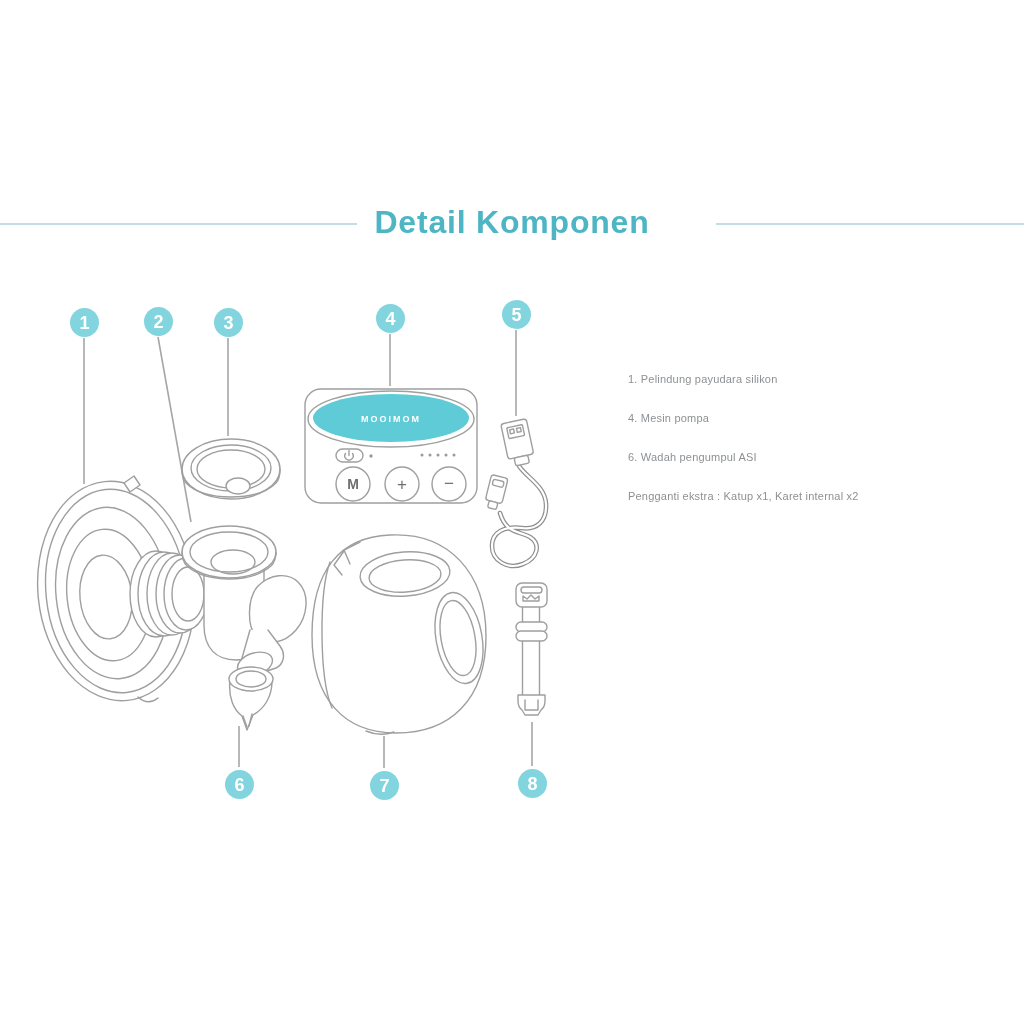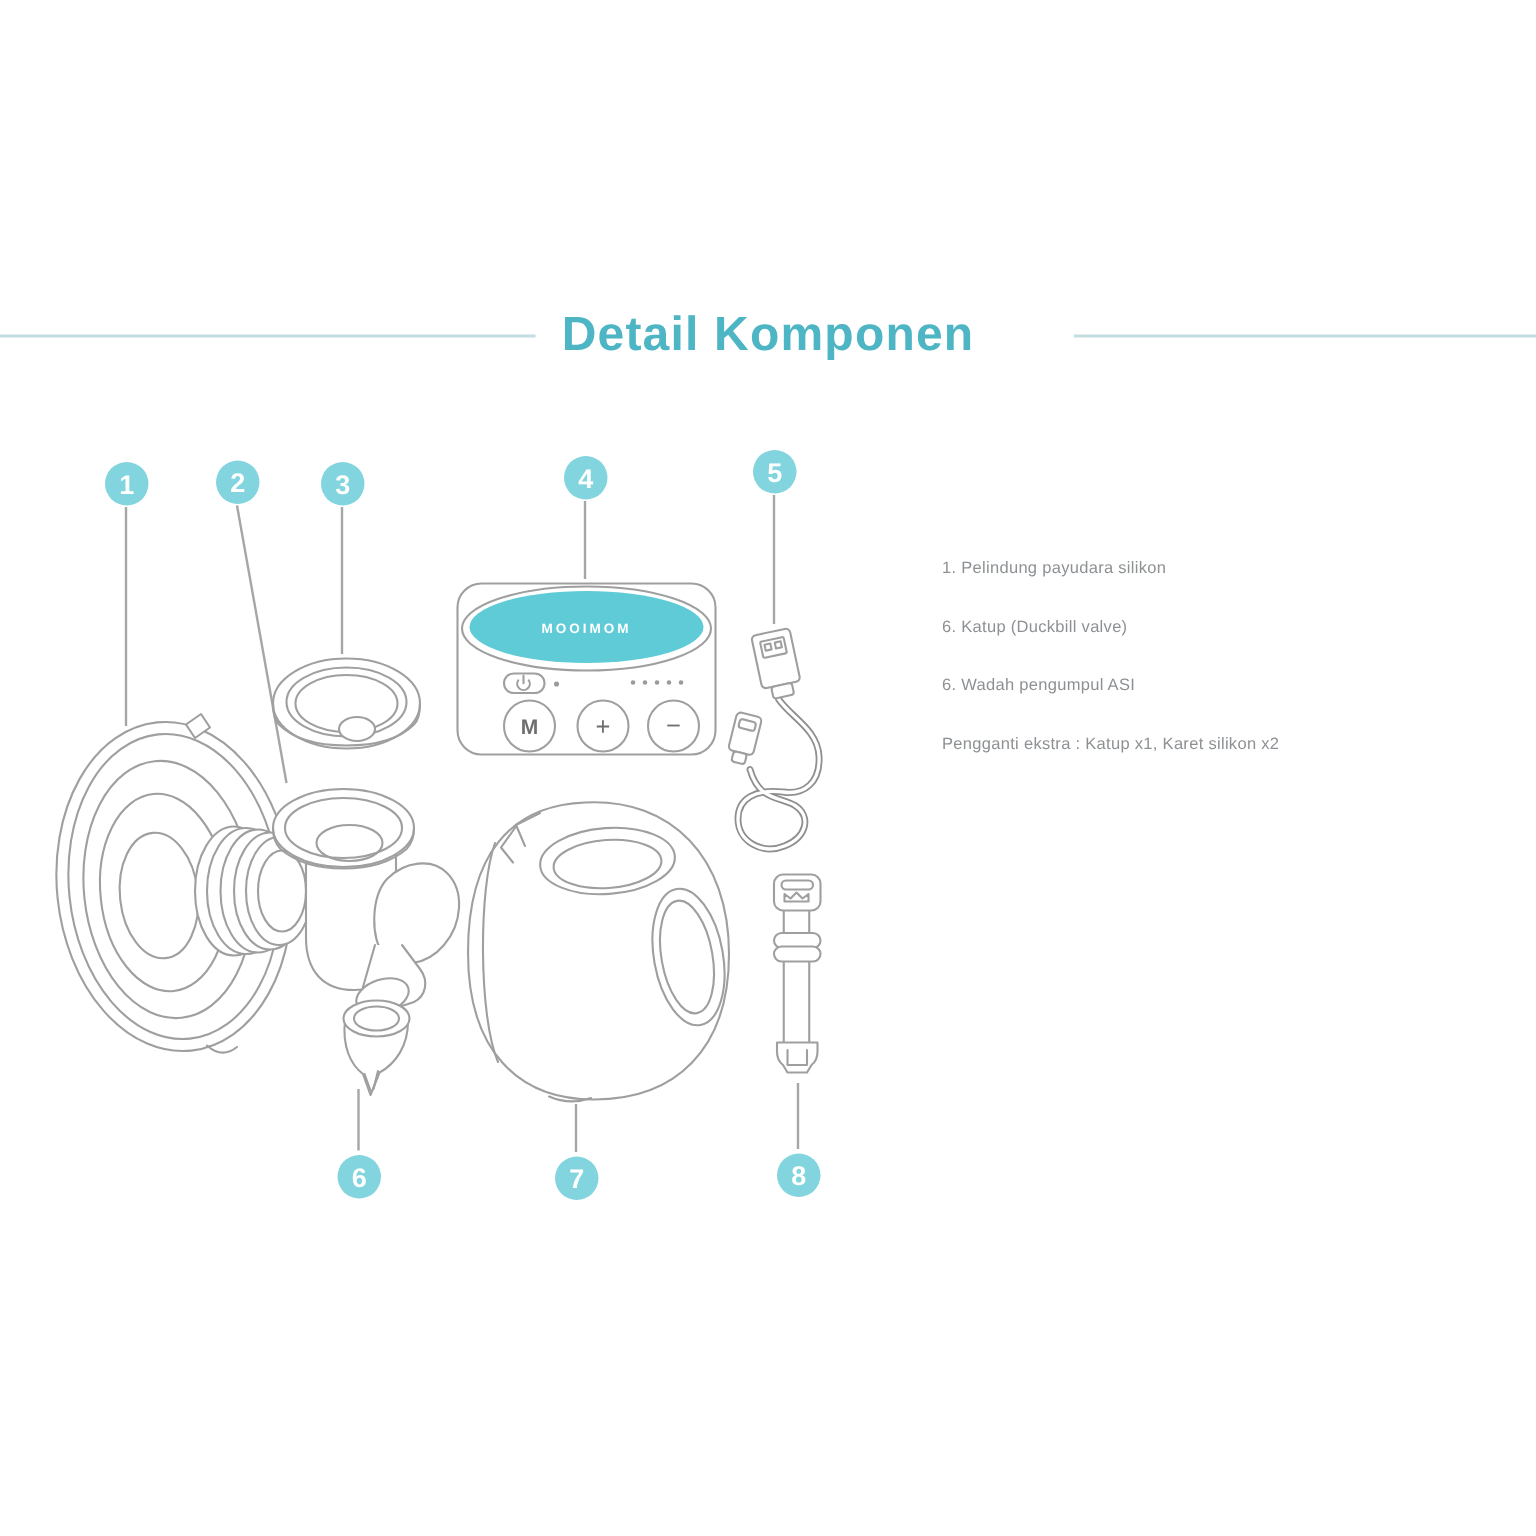--- a/index.html
+++ b/index.html
@@ -173,18 +173,18 @@
   <div class="badge" style="left:144px;top:307px">2</div>
   <div class="badge" style="left:214px;top:308px">3</div>
   <div class="badge" style="left:376px;top:304px">4</div>
   <div class="badge" style="left:502px;top:300px">5</div>
   <div class="badge" style="left:225px;top:770px">6</div>
   <div class="badge" style="left:370px;top:771px">7</div>
   <div class="badge" style="left:518px;top:769px">8</div>
 
   <div class="legend">
     <div class="legend-row">1. Pelindung payudara silikon</div>
-    <div class="legend-row">6. Katup (Duckbill valve)</div>
+    <div class="legend-row">4. Mesin pompa</div>
     <div class="legend-row">6. Wadah pengumpul ASI</div>
-    <div class="legend-row">Pengganti ekstra : Katup x1, Karet silikon x2</div>
+    <div class="legend-row">Pengganti ekstra : Katup x1, Karet internal x2</div>
   </div>
 
 </div>
 
 </body></html>

